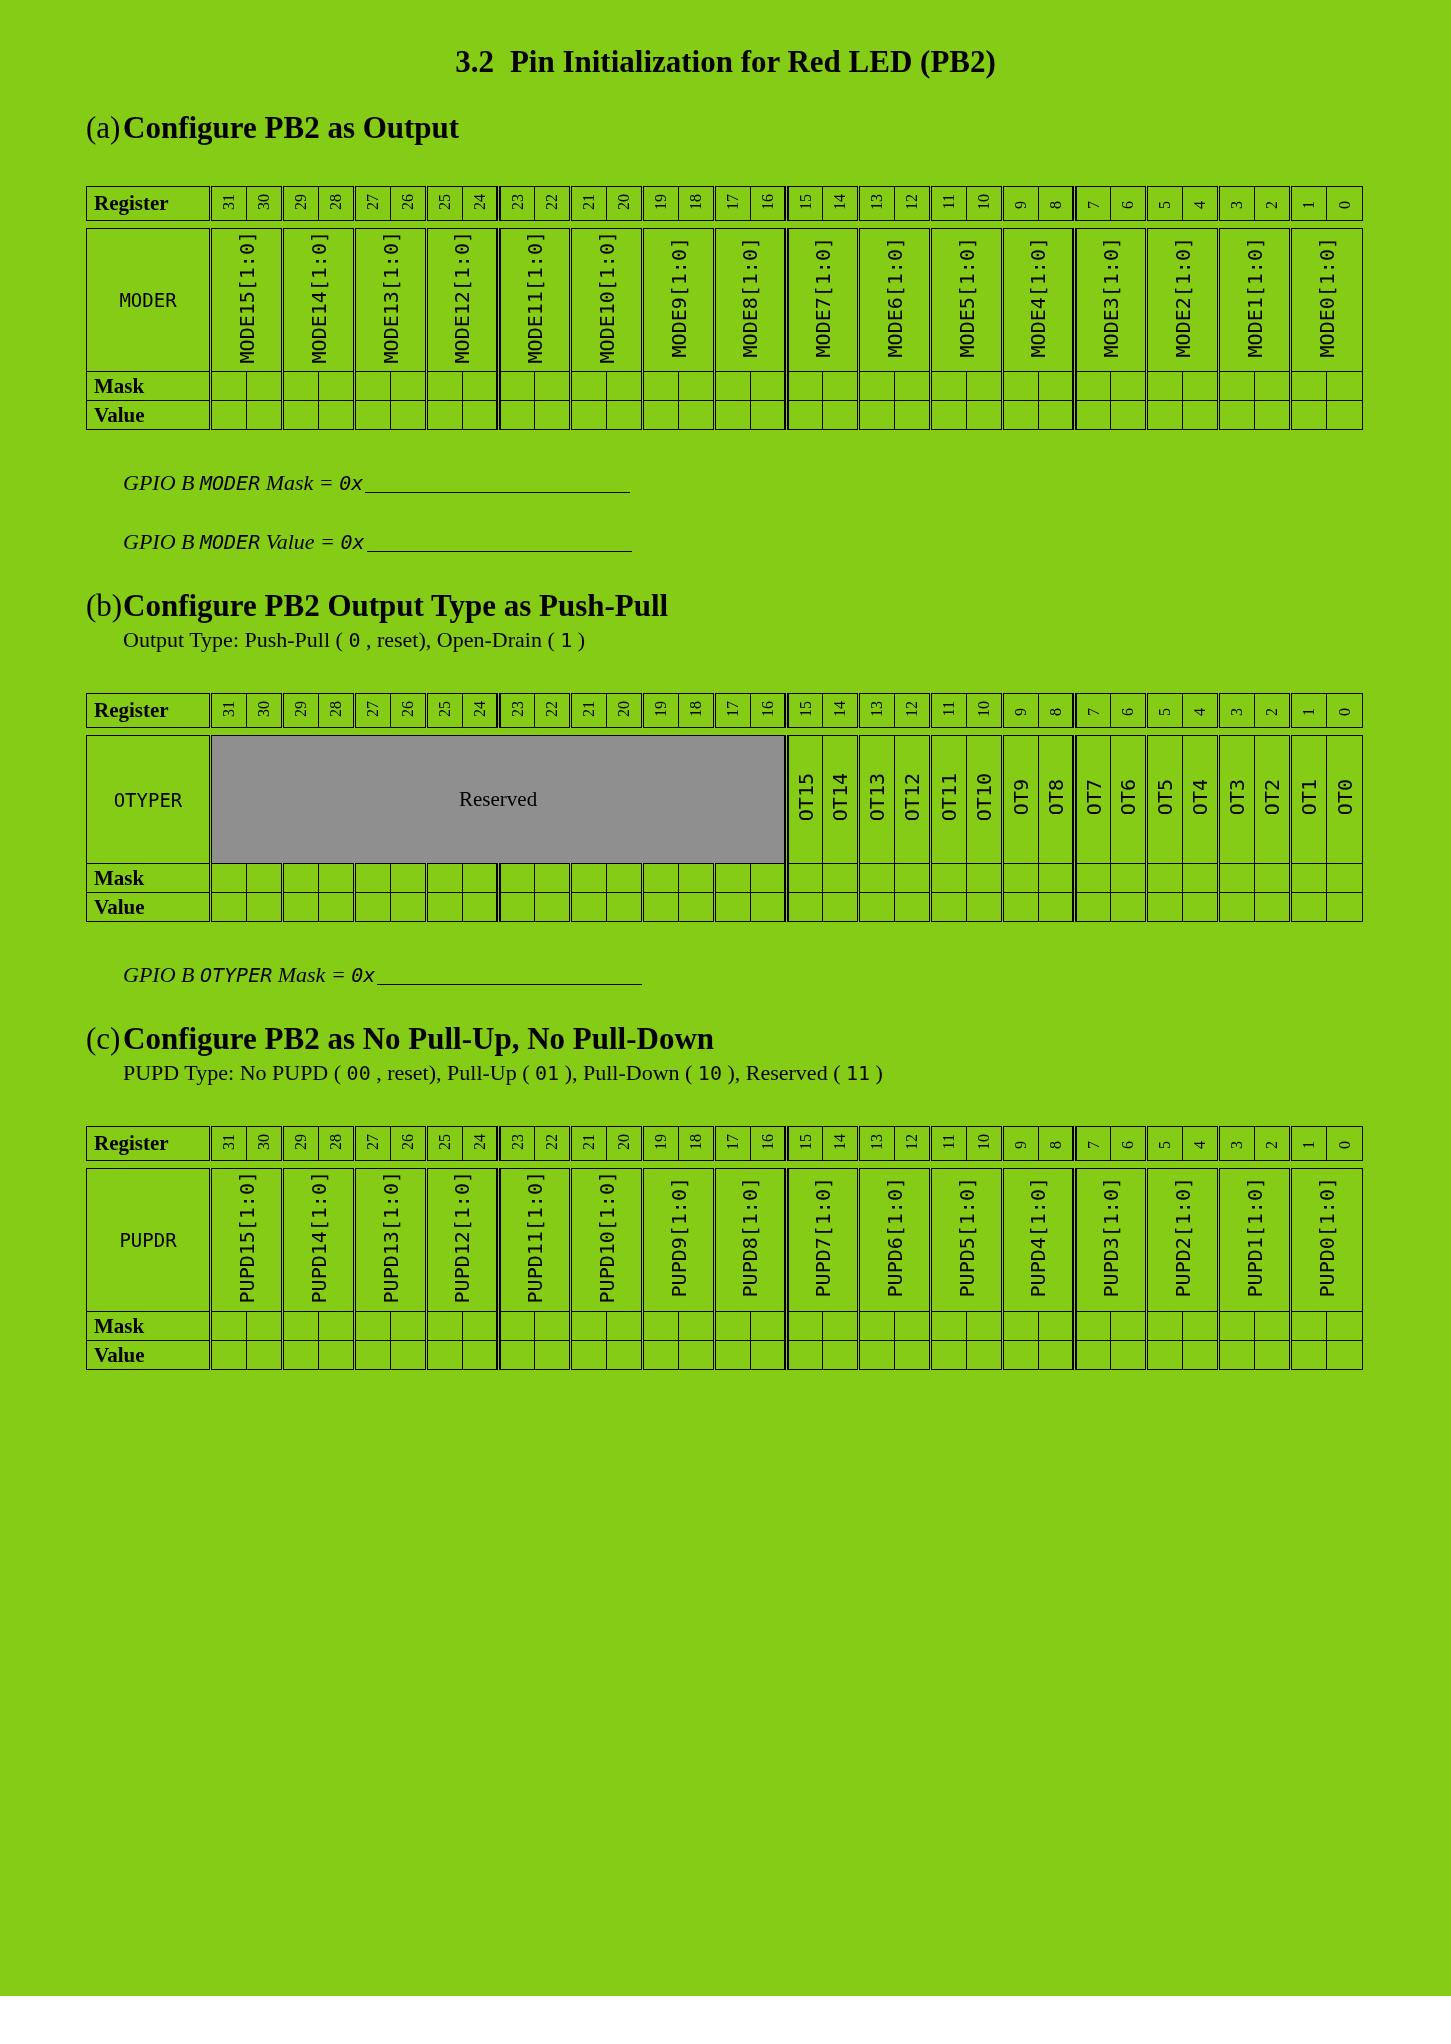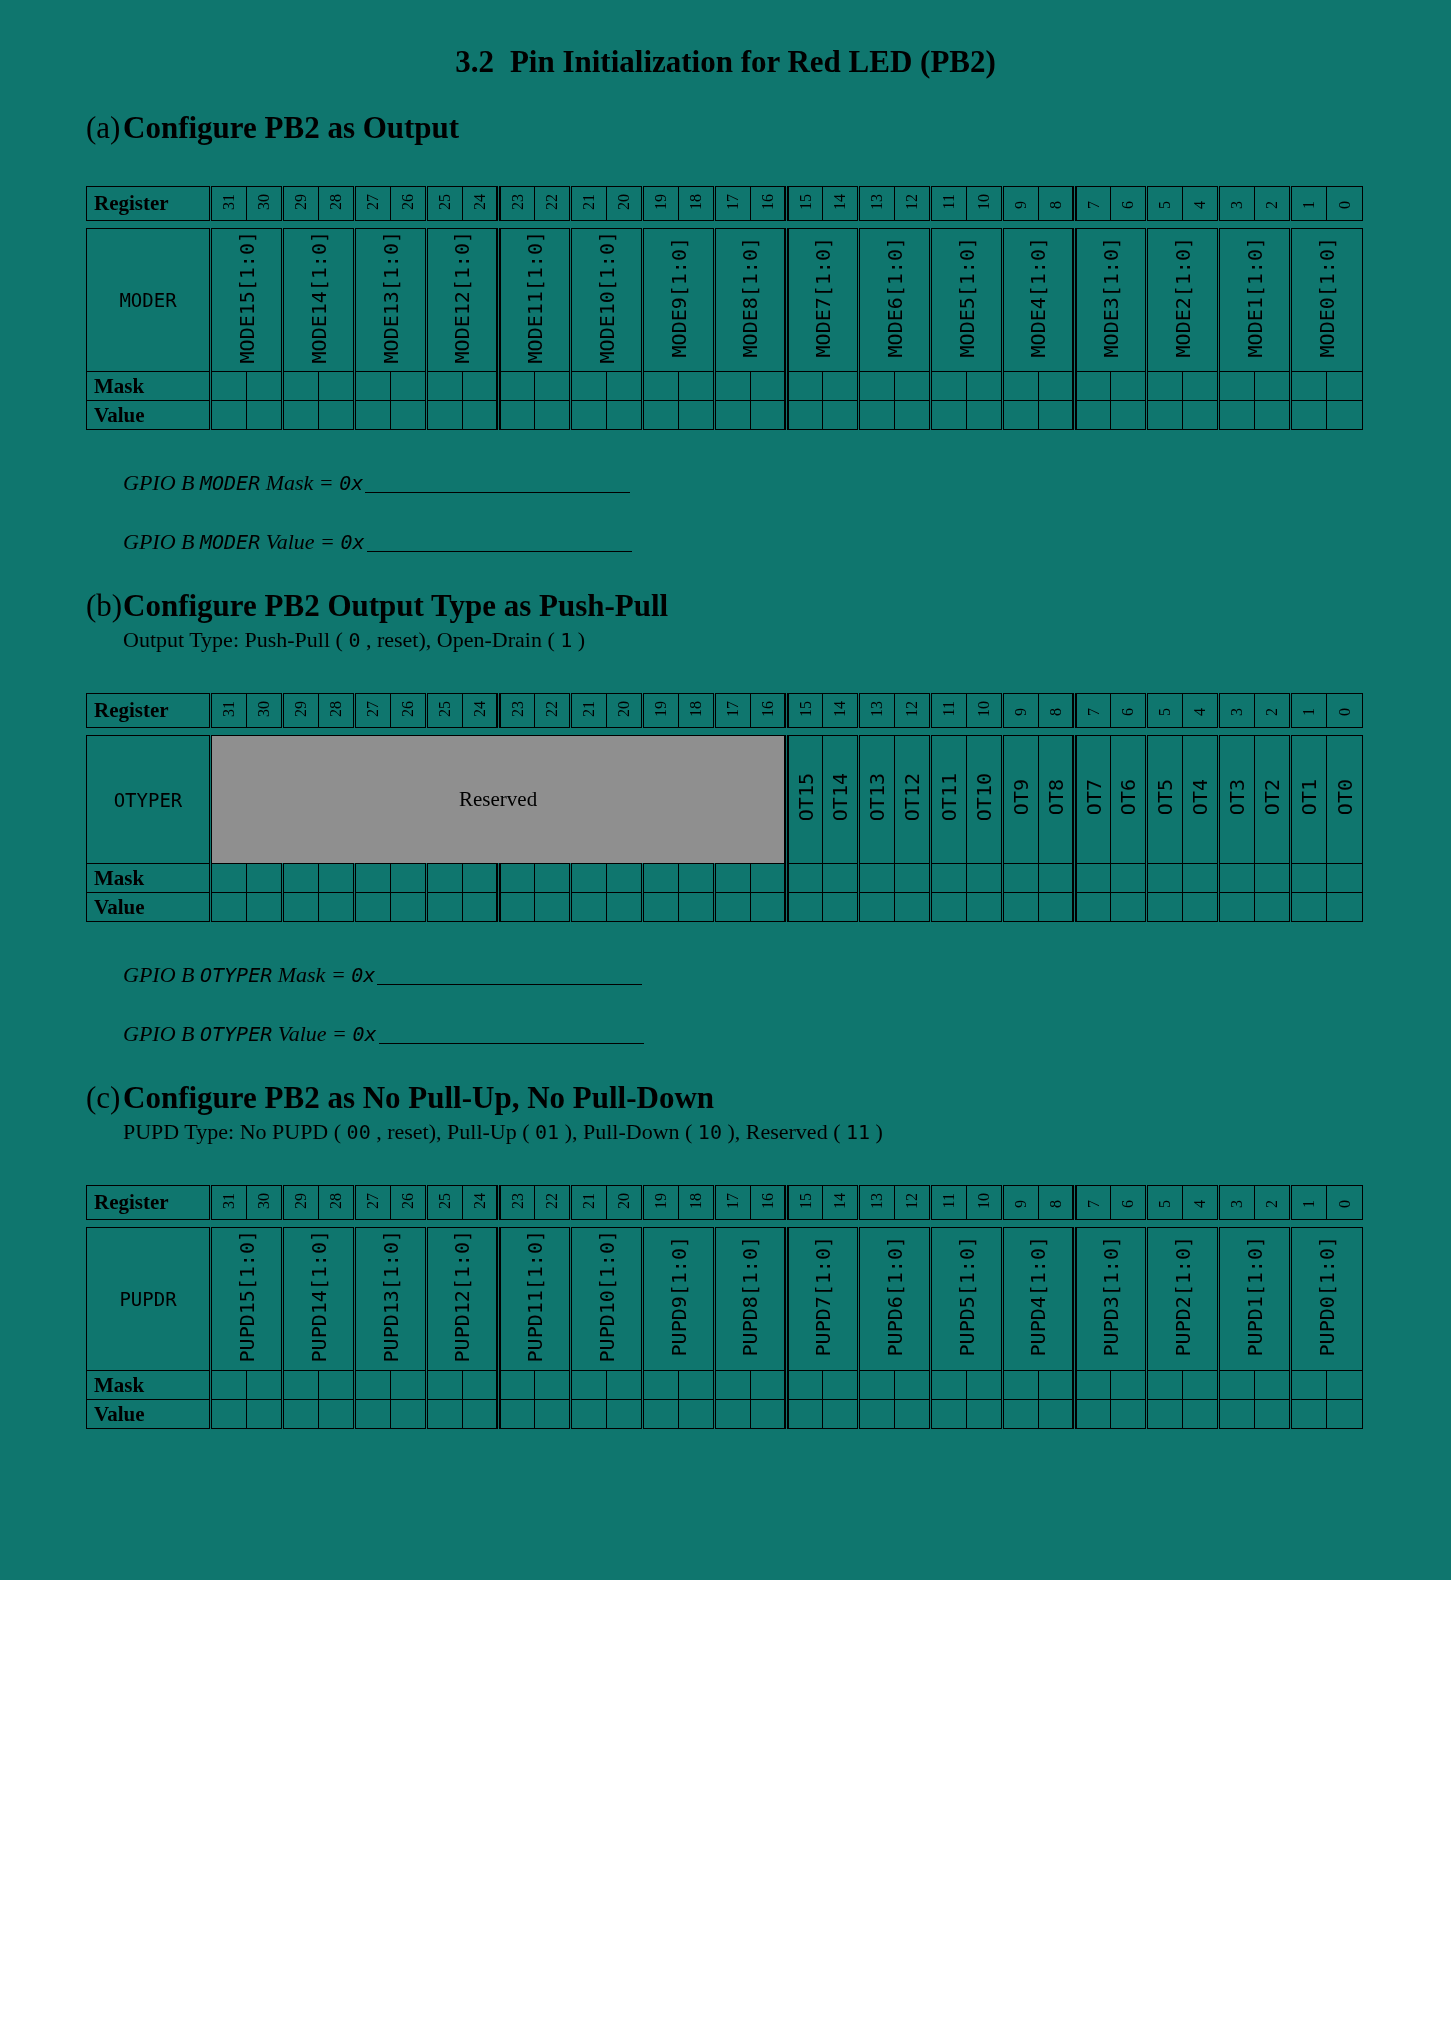--- a/index.html
+++ b/index.html
@@ -1,18 +1,18 @@
 <!DOCTYPE html>
 <html><head>
 <meta charset="utf-8">
 <style>
   * { box-sizing: border-box; }
   html, body { margin: 0; padding: 0; background: #ffffff; }
   .page {
-    width: 1451px; height: 1580px; background: #0f766e; color: #000;
+    width: 1451px; height: 1996px; background: #84cc16; color: #000;
     font-family: "Liberation Serif", serif; overflow: hidden;
   }
   .inner { padding: 44px 86px 0 86px; }
 
   h1.title { text-align: center; font-size: 31px; font-weight: bold; margin: 0 0 30px 0; }
   .tgap { margin-left: 16px; }
 
   .sec-head { font-size: 31px; margin: 24px 0 3px 0; }
   .sec-label { display: inline-block; width: 37px; font-weight: normal; }
   .sec-title { font-weight: bold; }
@@ -587,21 +587,20 @@
 
   <td class="cell"></td>
 </tr>
           </tbody>
         </table>
       </div>
 
       <div class="fills">
   <p class="fill"><span>GPIO B </span><span class="tt">OTYPER</span><span> Mask = </span><span class="tt">0x</span><span class="blank"></span></p>
 
-  <p class="fill"><span>GPIO B </span><span class="tt">OTYPER</span><span> Value = </span><span class="tt">0x</span><span class="blank"></span></p>
 </div>
     </section>
 
     <section>
       <div class="sec-head">
         <span class="sec-label">(c)</span><span class="sec-title">Configure PB2 as No Pull-Up, No Pull-Down</span>
       </div>
       <div class="sec-desc">
   <span data-kind="txt">PUPD Type: No PUPD (</span>
 

